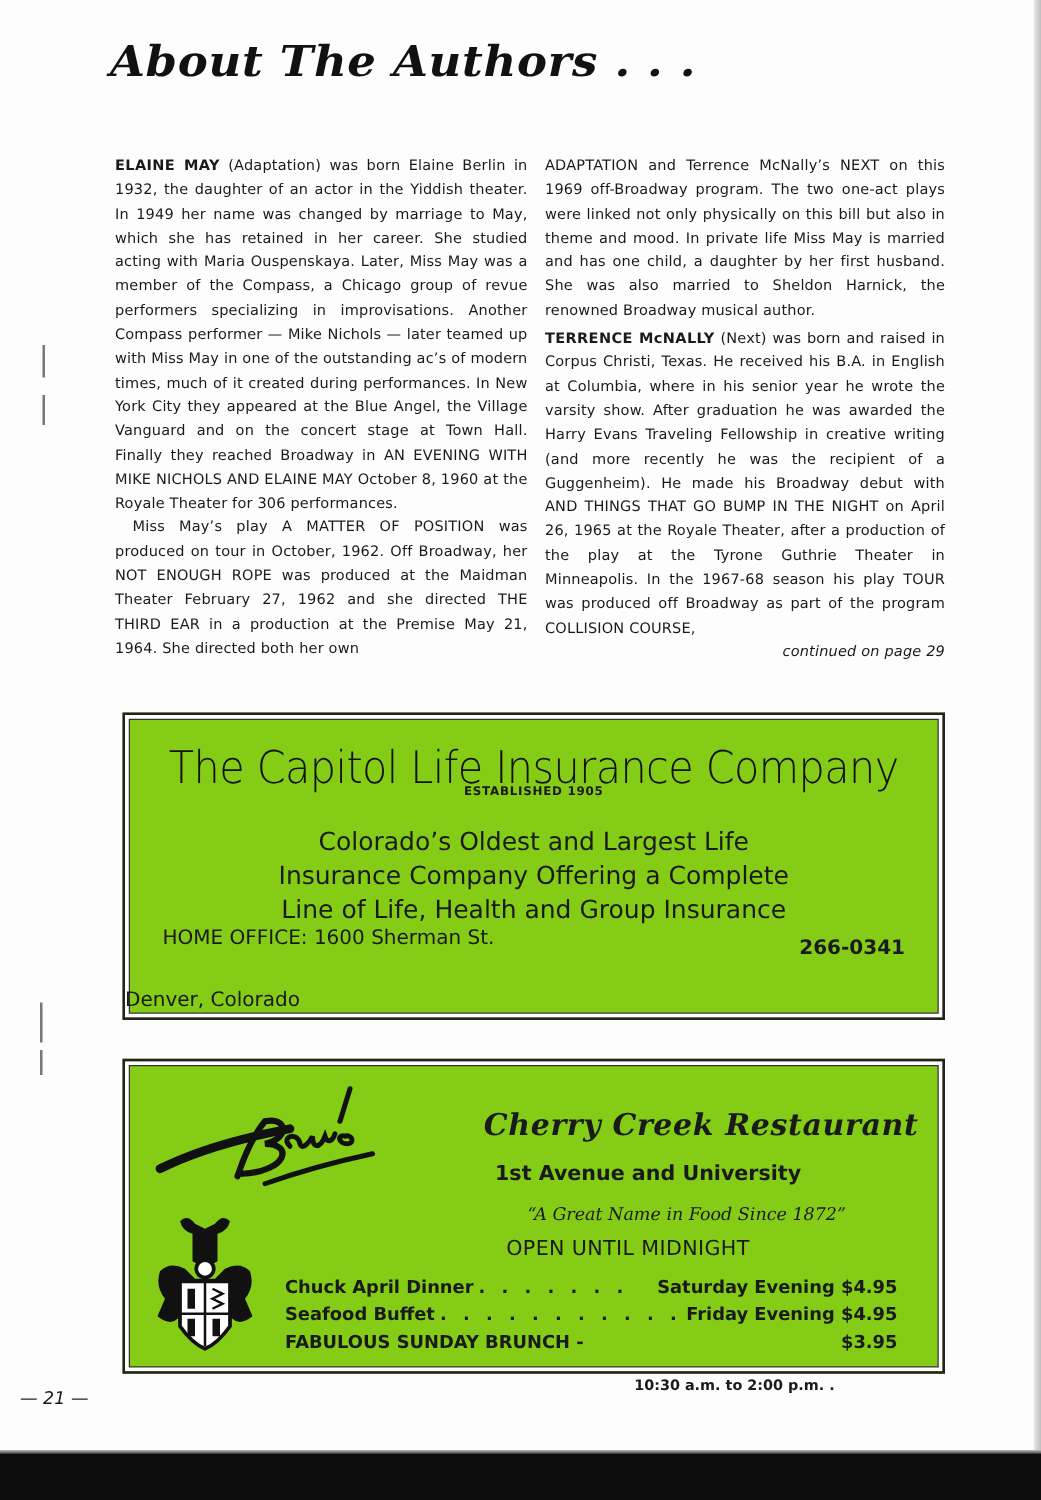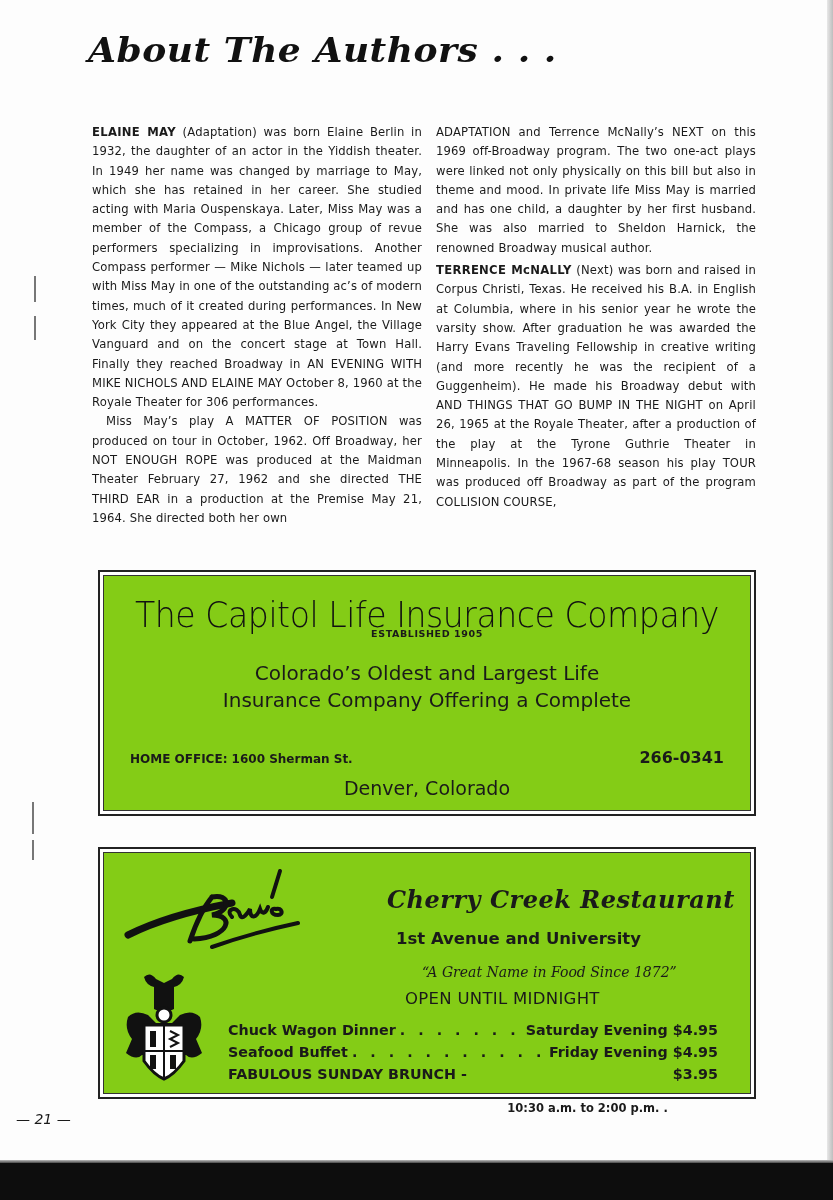--- a/index.html
+++ b/index.html
@@ -30,23 +30,23 @@
   .name { font-weight: bold; letter-spacing: 0.3px; }
   .continued { text-align: right; font-style: italic; font-weight: normal; margin-top: 0px; }
 
   .ad-box { position: absolute; border: 2px solid #222; box-shadow: inset 0 0 0 3px #fff, inset 0 0 0 4px #333; background: #84cc16; }
   .capitol { left: 98px; top: 570px; width: 654px; height: 242px; }
   .baurs { left: 98px; top: 847px; width: 654px; height: 248px; }
 
   .cap-title { position: absolute; left: 0; right: 0; top: 22px; text-align: center; font-size: 36px; font-family: "DejaVu Sans", sans-serif; font-weight: 300; letter-spacing: -0.5px; color: #111; transform: scaleX(0.92); }
   .cap-est { position: absolute; left: 0; right: 0; top: 56px; text-align: center; font-size: 9.5px; font-weight: bold; letter-spacing: 0.6px; }
   .cap-lines { position: absolute; left: 0; right: 0; top: 88px; text-align: center; font-size: 20px; line-height: 27px; }
-  .cap-home { position: absolute; left: 30px; top: 180px; font-size: 12px; font-weight: bold; }
+  .cap-home { position: absolute; left: 30px; top: 168px; font-size: 16px; font-weight: normal; }
   .cap-phone { position: absolute; right: 30px; top: 176px; font-size: 16px; font-weight: bold; }
-  .cap-city { position: absolute; left: 0; right: 0; top: 205px; text-align: center; font-size: 19px; }
+  .cap-city { position: absolute; left: 0; right: 0; top: 218px; text-align: left; font-size: 16px; }
 
   .baurs-logo { position: absolute; left: 20px; top: 8px; width: 185px; height: 95px; }
   .crest { position: absolute; left: 22px; top: 120px; width: 85px; height: 115px; }
   .rest-name { position: absolute; left: 255px; top: 36px; font-family: "DejaVu Serif", serif; font-style: italic; font-weight: bold; font-size: 24px; letter-spacing: 0.5px; margin-left: 32px; }
   .rest-addr { position: absolute; left: 296px; top: 80px; font-size: 16.5px; font-weight: bold; }
   .rest-slogan { position: absolute; left: 322px; top: 115px; font-family: "DejaVu Serif", serif; font-style: italic; font-size: 14px; }
   .rest-hours { position: absolute; left: 305px; top: 140px; font-size: 16.5px; letter-spacing: 0.3px; }
   .menu { position: absolute; left: 128px; top: 170px; width: 490px; font-weight: bold; font-size: 14.3px; line-height: 22px; }
   .menu-row { display: flex; white-space: nowrap; }
   .menu-row .item { flex: 0 0 auto; }
@@ -66,28 +66,30 @@
   <div class="title">About The Authors . . .</div>
 
   <div class="col left">
     <p><span class="name">ELAINE MAY</span><span> (Adaptation) was born Elaine Ber­lin in 1932, the daughter of an actor in the Yiddish theater. In 1949 her name was changed by mar­riage to May, which she has retained in her ca­reer. She studied acting with Maria Ouspenskaya. Later, Miss May was a member of the Compass, a Chicago group of revue performers specializing in improvisations. Another Compass performer — Mike Nichols — later teamed up with Miss May in one of the outstanding ac’s of modern times, much of it created during performances. In New York City they appeared at the Blue Angel, the Village Vanguard and on the concert stage at Town Hall. Finally they reached Broadway in AN EVENING WITH MIKE NICHOLS AND ELAINE MAY October 8, 1960 at the Royale Theater for 306 performances.</span></p>
     <p class="indent"><span>Miss May’s play A MATTER OF POSITION was produced on tour in October, 1962. Off Broad­way, her NOT ENOUGH ROPE was produced at the Maidman Theater February 27, 1962 and she directed THE THIRD EAR in a production at the Premise May 21, 1964. She directed both her own</span></p>
   </div>
 
   <div class="col right">
     <p><span>ADAPTATION and Terrence McNally’s NEXT on this 1969 off-Broadway program. The two one-act plays were linked not only physically on this bill but also in theme and mood. In private life Miss May is married and has one child, a daughter by her first husband. She was also married to Shel­don Harnick, the renowned Broadway musical author.</span></p>
     <p class="gap"><span class="name">TERRENCE McNALLY</span><span> (Next) was born and raised in Corpus Christi, Texas. He received his B.A. in English at Columbia, where in his senior year he wrote the varsity show. After graduation he was awarded the Harry Evans Traveling Fellowship in creative writing (and more recently he was the recipient of a Guggenheim). He made his Broad­way debut with AND THINGS THAT GO BUMP IN THE NIGHT on April 26, 1965 at the Royale Theater, after a production of the play at the Ty­rone Guthrie Theater in Minneapolis. In the 1967-68 season his play TOUR was produced off Broad­way as part of the program COLLISION COURSE,</span></p>
+    <p class="continued">continued on page 29</p>
   </div>
 
   <div class="ad-box capitol">
     <div class="cap-title">The Capitol Life Insurance Company</div>
     <div class="cap-est">ESTABLISHED 1905</div>
     <div class="cap-lines">
       <div>Colorado’s Oldest and Largest Life</div>
       <div>Insurance Company Offering a Complete</div>
+      <div>Line of Life, Health and Group Insurance</div>
     </div>
     <div class="cap-home">HOME OFFICE: 1600 Sherman St.</div>
     <div class="cap-phone">266-0341</div>
     <div class="cap-city">Denver, Colorado</div>
   </div>
 
   <div class="ad-box baurs">
     <svg class="baurs-logo" viewBox="0 0 185 95">
       <title>Baur’s</title>
       <path d="M8 78 C40 62, 80 52, 112 46" stroke="#111" stroke-width="7" fill="none" stroke-linecap="round"></path>
@@ -107,21 +109,21 @@
       <path d="M48 62 l8 4 -8 4 8 4 -8 4" stroke="#111" stroke-width="2" fill="none"></path>
       <rect x="28" y="86" width="6" height="14" fill="#111"></rect>
       <rect x="48" y="86" width="6" height="14" fill="#111"></rect>
     </svg>
     <div class="rest-name">Cherry Creek Restaurant</div>
     <div class="rest-addr">1st Avenue and University</div>
     <div class="rest-slogan">“A Great Name in Food Since 1872”</div>
     <div class="rest-hours">OPEN UNTIL MIDNIGHT</div>
     <div class="menu">
       <div class="menu-row">
-        <span class="item">Chuck Wagon Dinner</span>
+        <span class="item">Chuck April Dinner</span>
         <span class="dots">. . . . . . .</span>
         <span class="when">Saturday Evening</span>
         <span class="price">$4.95</span>
       </div>
       <div class="menu-row">
         <span class="item">Seafood Buffet</span>
         <span class="dots">. . . . . . . . . . . . .</span>
         <span class="when">Friday Evening</span>
         <span class="price">$4.95</span>
       </div>

